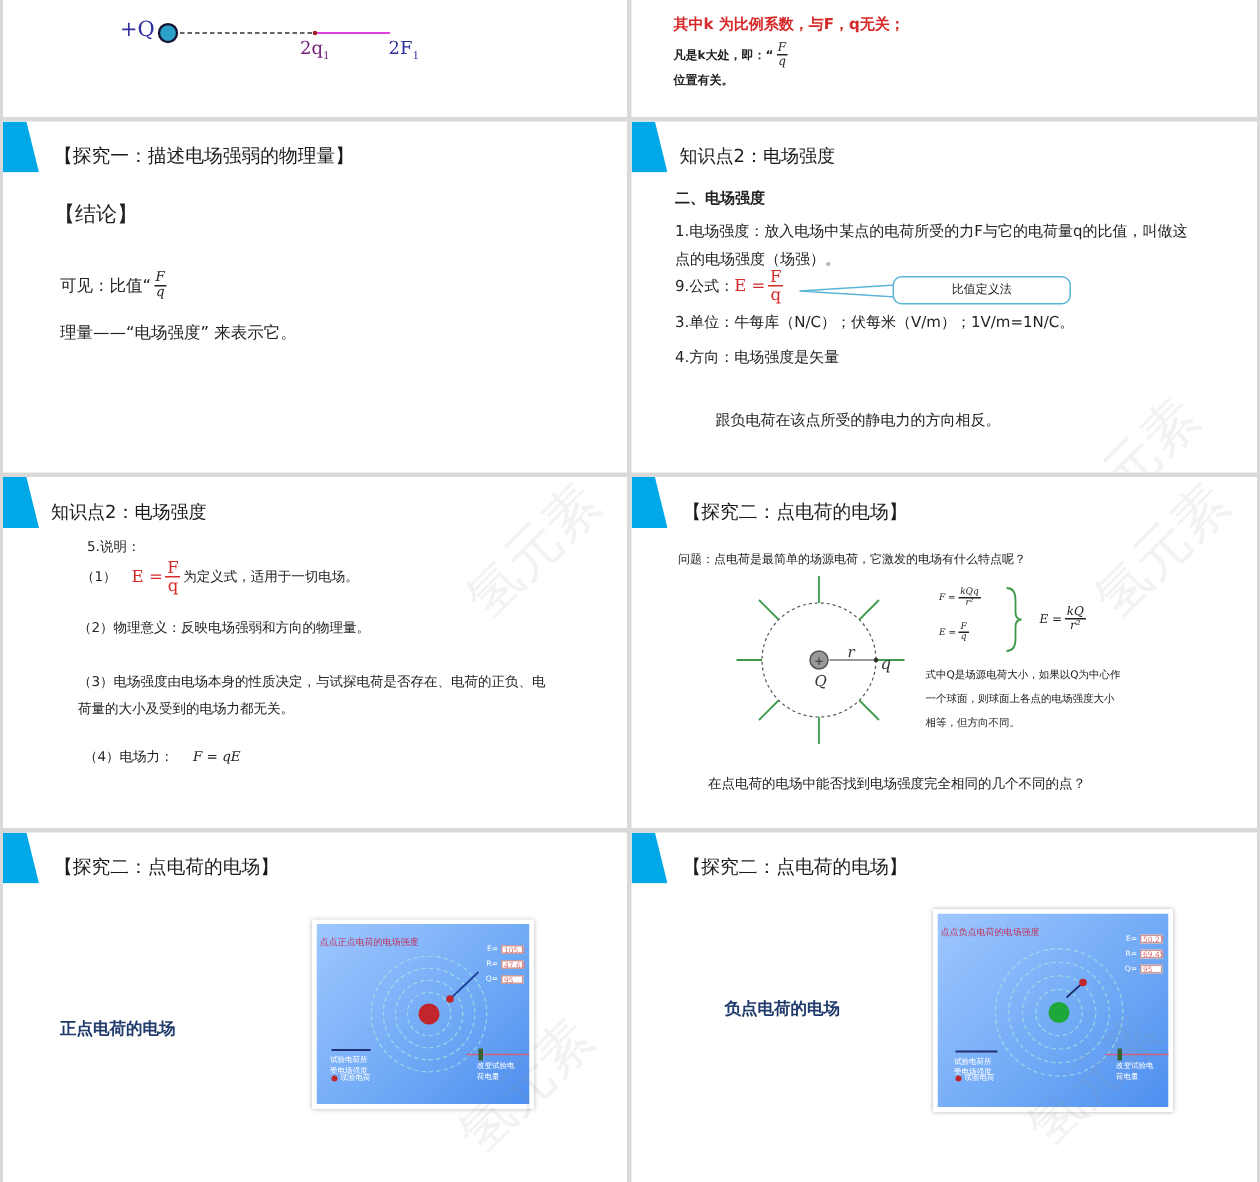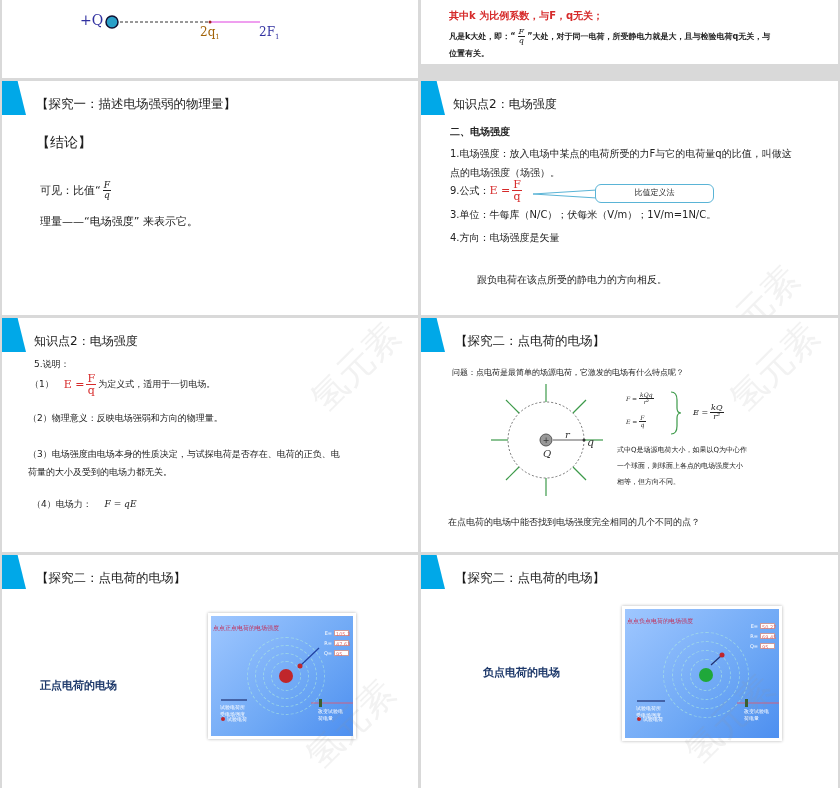--- a/index.html
+++ b/index.html
@@ -1,33 +1,33 @@
 <!DOCTYPE html>
 <html><head>
 <meta charset="utf-8">
 <style>
   * { box-sizing: border-box; margin: 0; padding: 0; }
   html, body { width: 840px; height: 788px; background: #d9d9d9; overflow: hidden; }
   body { font-family: "DejaVu Sans", "Liberation Sans", sans-serif; color: #222; position: relative; }
   .slide { position: absolute; background: #fff; overflow: hidden; }
   .s1 { left: 2px; top: 0; width: 416px; height: 78px; }
-  .s2 { left: 421px; top: 0; width: 417px; height: 64px; }
+  .s2 { left: 421px; top: 0; width: 417px; height: 78px; }
   .s3 { left: 2px; top: 81px; width: 416px; height: 234px; }
   .s4 { left: 421px; top: 81px; width: 417px; height: 234px; }
   .s5 { left: 2px; top: 318px; width: 416px; height: 234px; }
   .s6 { left: 421px; top: 318px; width: 417px; height: 234px; }
   .s7 { left: 2px; top: 555px; width: 416px; height: 233px; }
   .s8 { left: 421px; top: 555px; width: 417px; height: 233px; }
   .tab { position: absolute; left: 0; top: 0; width: 24px; height: 34px; background: #00a8e8;
          clip-path: polygon(0 0, 65% 0, 100% 100%, 0 100%); }
   .title { position: absolute; font-size: 12.5px; color: #1a1a1a; white-space: nowrap; }
   .abs { position: absolute; white-space: nowrap; }
   .t11 { font-size: 11px; }
   .t10 { font-size: 10px; }
-  .t9 { font-size: 9px; }
+  .t9 { font-size: 9px; margin-left: 24px; }
   .t8 { font-size: 8px; }
   .frac { display: inline-flex; flex-direction: column; align-items: center; vertical-align: middle; line-height: 1; margin: 0 2px; }
   .frac .num { border-bottom: 1px solid currentColor; padding: 0 1px; }
   .ital { font-family: "DejaVu Serif", "Liberation Serif", serif; font-style: italic; }
   .serif { font-family: "DejaVu Serif", "Liberation Serif", serif; }
   .red { color: #d62a2a; }
   .navy { color: #1f3a6b; }
   .wm { position: absolute; font-size: 36px; color: rgba(150,150,150,0.12); transform: rotate(-45deg); white-space: nowrap; pointer-events: none; }
   .sim { position: absolute; background: linear-gradient(135deg,#9fc7ff 0%,#6ea8f5 60%,#4d8ff0 100%); border: 3px solid #fff; box-shadow: 0 0 3px rgba(0,0,0,.3); overflow: hidden; }
   .sim .stitle { position: absolute; left: 2px; top: 8px; font-size: 6px; color: #c0305a; }
@@ -41,33 +41,32 @@
 <body>
 
 <div class="slide s1">
   <svg class="abs" style="left:0;top:0" width="416" height="78">
     <line x1="118" y1="22" x2="208" y2="22" stroke="#333" stroke-width="1" stroke-dasharray="3,2"></line>
     <line x1="208" y1="22" x2="258" y2="22" stroke="#e040e0" stroke-width="1.2"></line>
     <circle cx="110" cy="22" r="6" fill="#2aa0c8" stroke="#113" stroke-width="1.5"></circle>
     <circle cx="208" cy="22" r="1.5" fill="#a02020"></circle>
   </svg>
   <span class="abs serif" style="left:78px;top:12px;font-size:14px;color:#3030a0">+Q</span>
-  <span class="abs serif" style="left:198px;top:25px;font-size:12px;color:#a16207"><span>2q</span><sub style="font-size:7px">1</sub></span>
+  <span class="abs serif" style="left:198px;top:25px;font-size:12px;color:#701a75"><span>2q</span><sub style="font-size:7px">1</sub></span>
   <span class="abs serif" style="left:257px;top:25px;font-size:12px;color:#3030a0"><span>2F</span><sub style="font-size:7px">1</sub></span>
 </div>
 
 <div class="slide s2">
   <span class="abs red" style="left:28px;top:9px;font-size:10px;font-weight:bold">其中k 为比例系数，与F，q无关；</span>
   <div class="abs t8" style="left:28px;top:28px;font-weight:bold;display:flex;align-items:center">
     <span>凡是k大处，即：“</span>
     <span class="frac ital" style="font-size:8px;font-weight:normal">
         <span class="num">F</span>
         <span>q</span>
       </span>
-    <span>”大处，对于同一电荷，所受静电力就是大，且与检验电荷q无关，与</span>
   </div>
   <span class="abs t8" style="left:28px;top:48px;font-weight:bold">位置有关。</span>
 </div>
 
 <div class="slide s3">
   <div class="tab"></div>
   <span class="title" style="left:34px;top:15px">【探究一：描述电场强弱的物理量】</span>
   <span class="abs" style="left:34px;top:53px;font-size:14px">【结论】</span>
   <div class="abs t11" style="left:38px;top:100px;display:flex;align-items:center">
     <span>可见：比值“</span>

